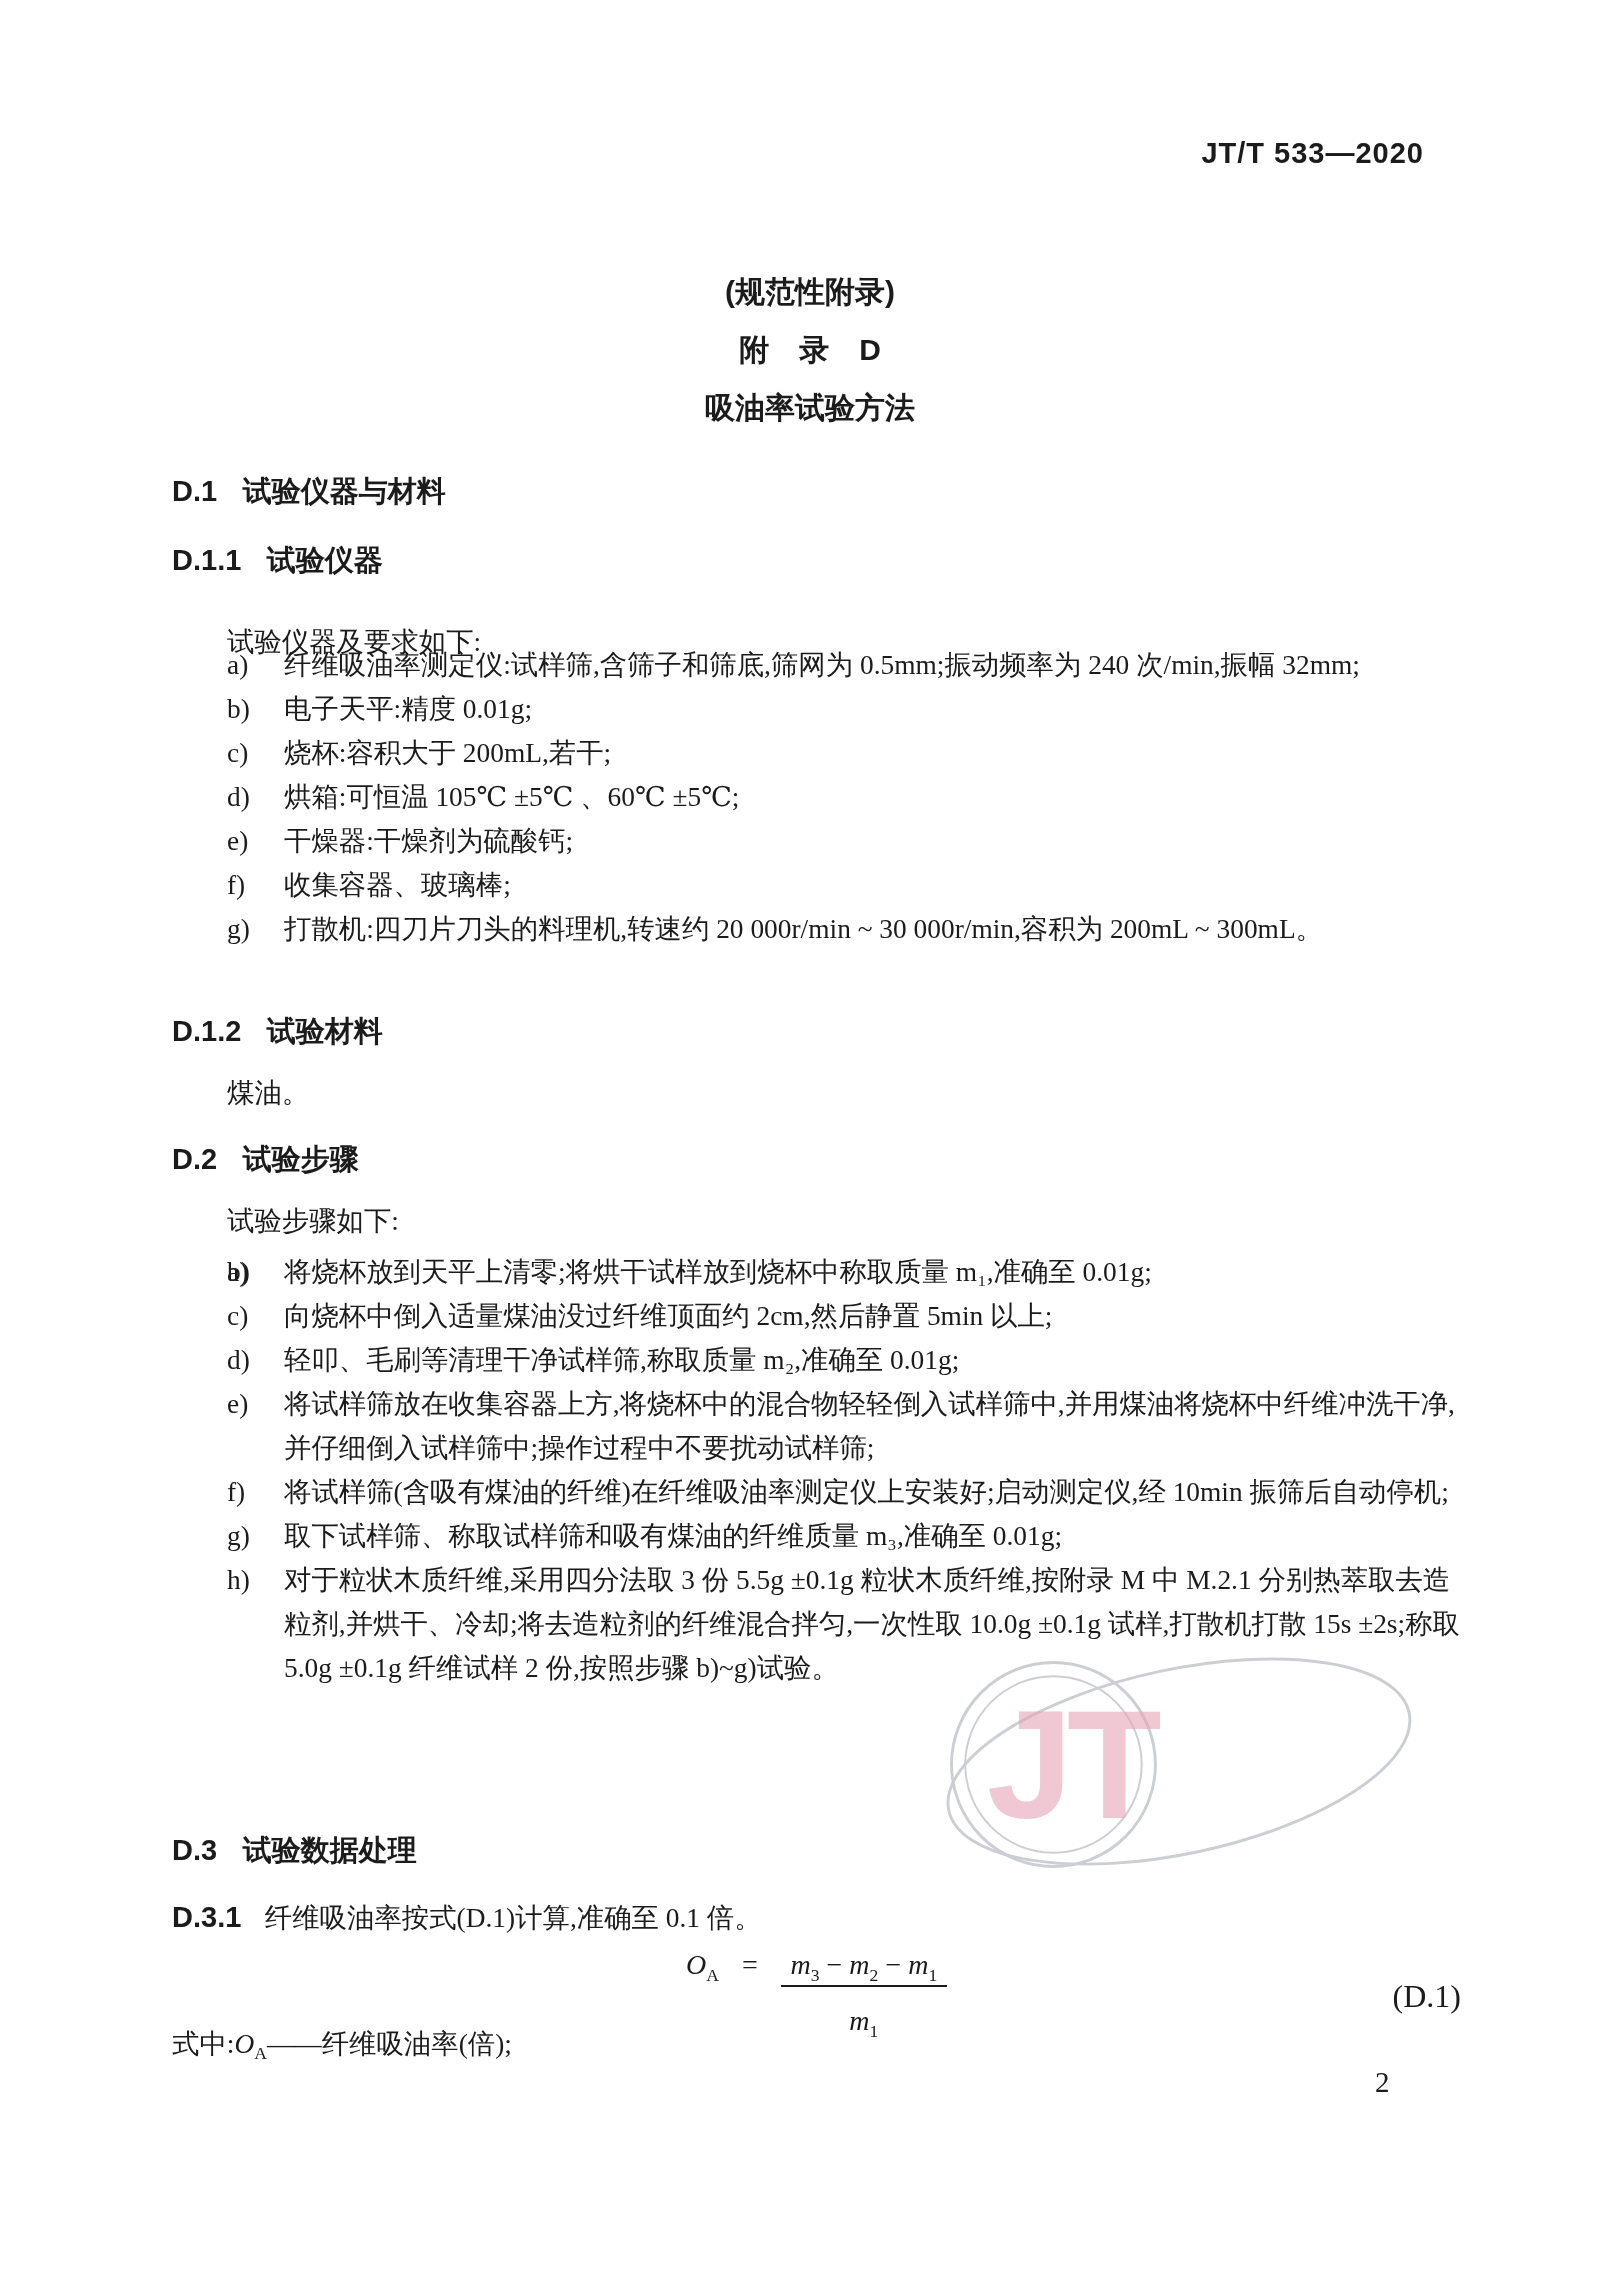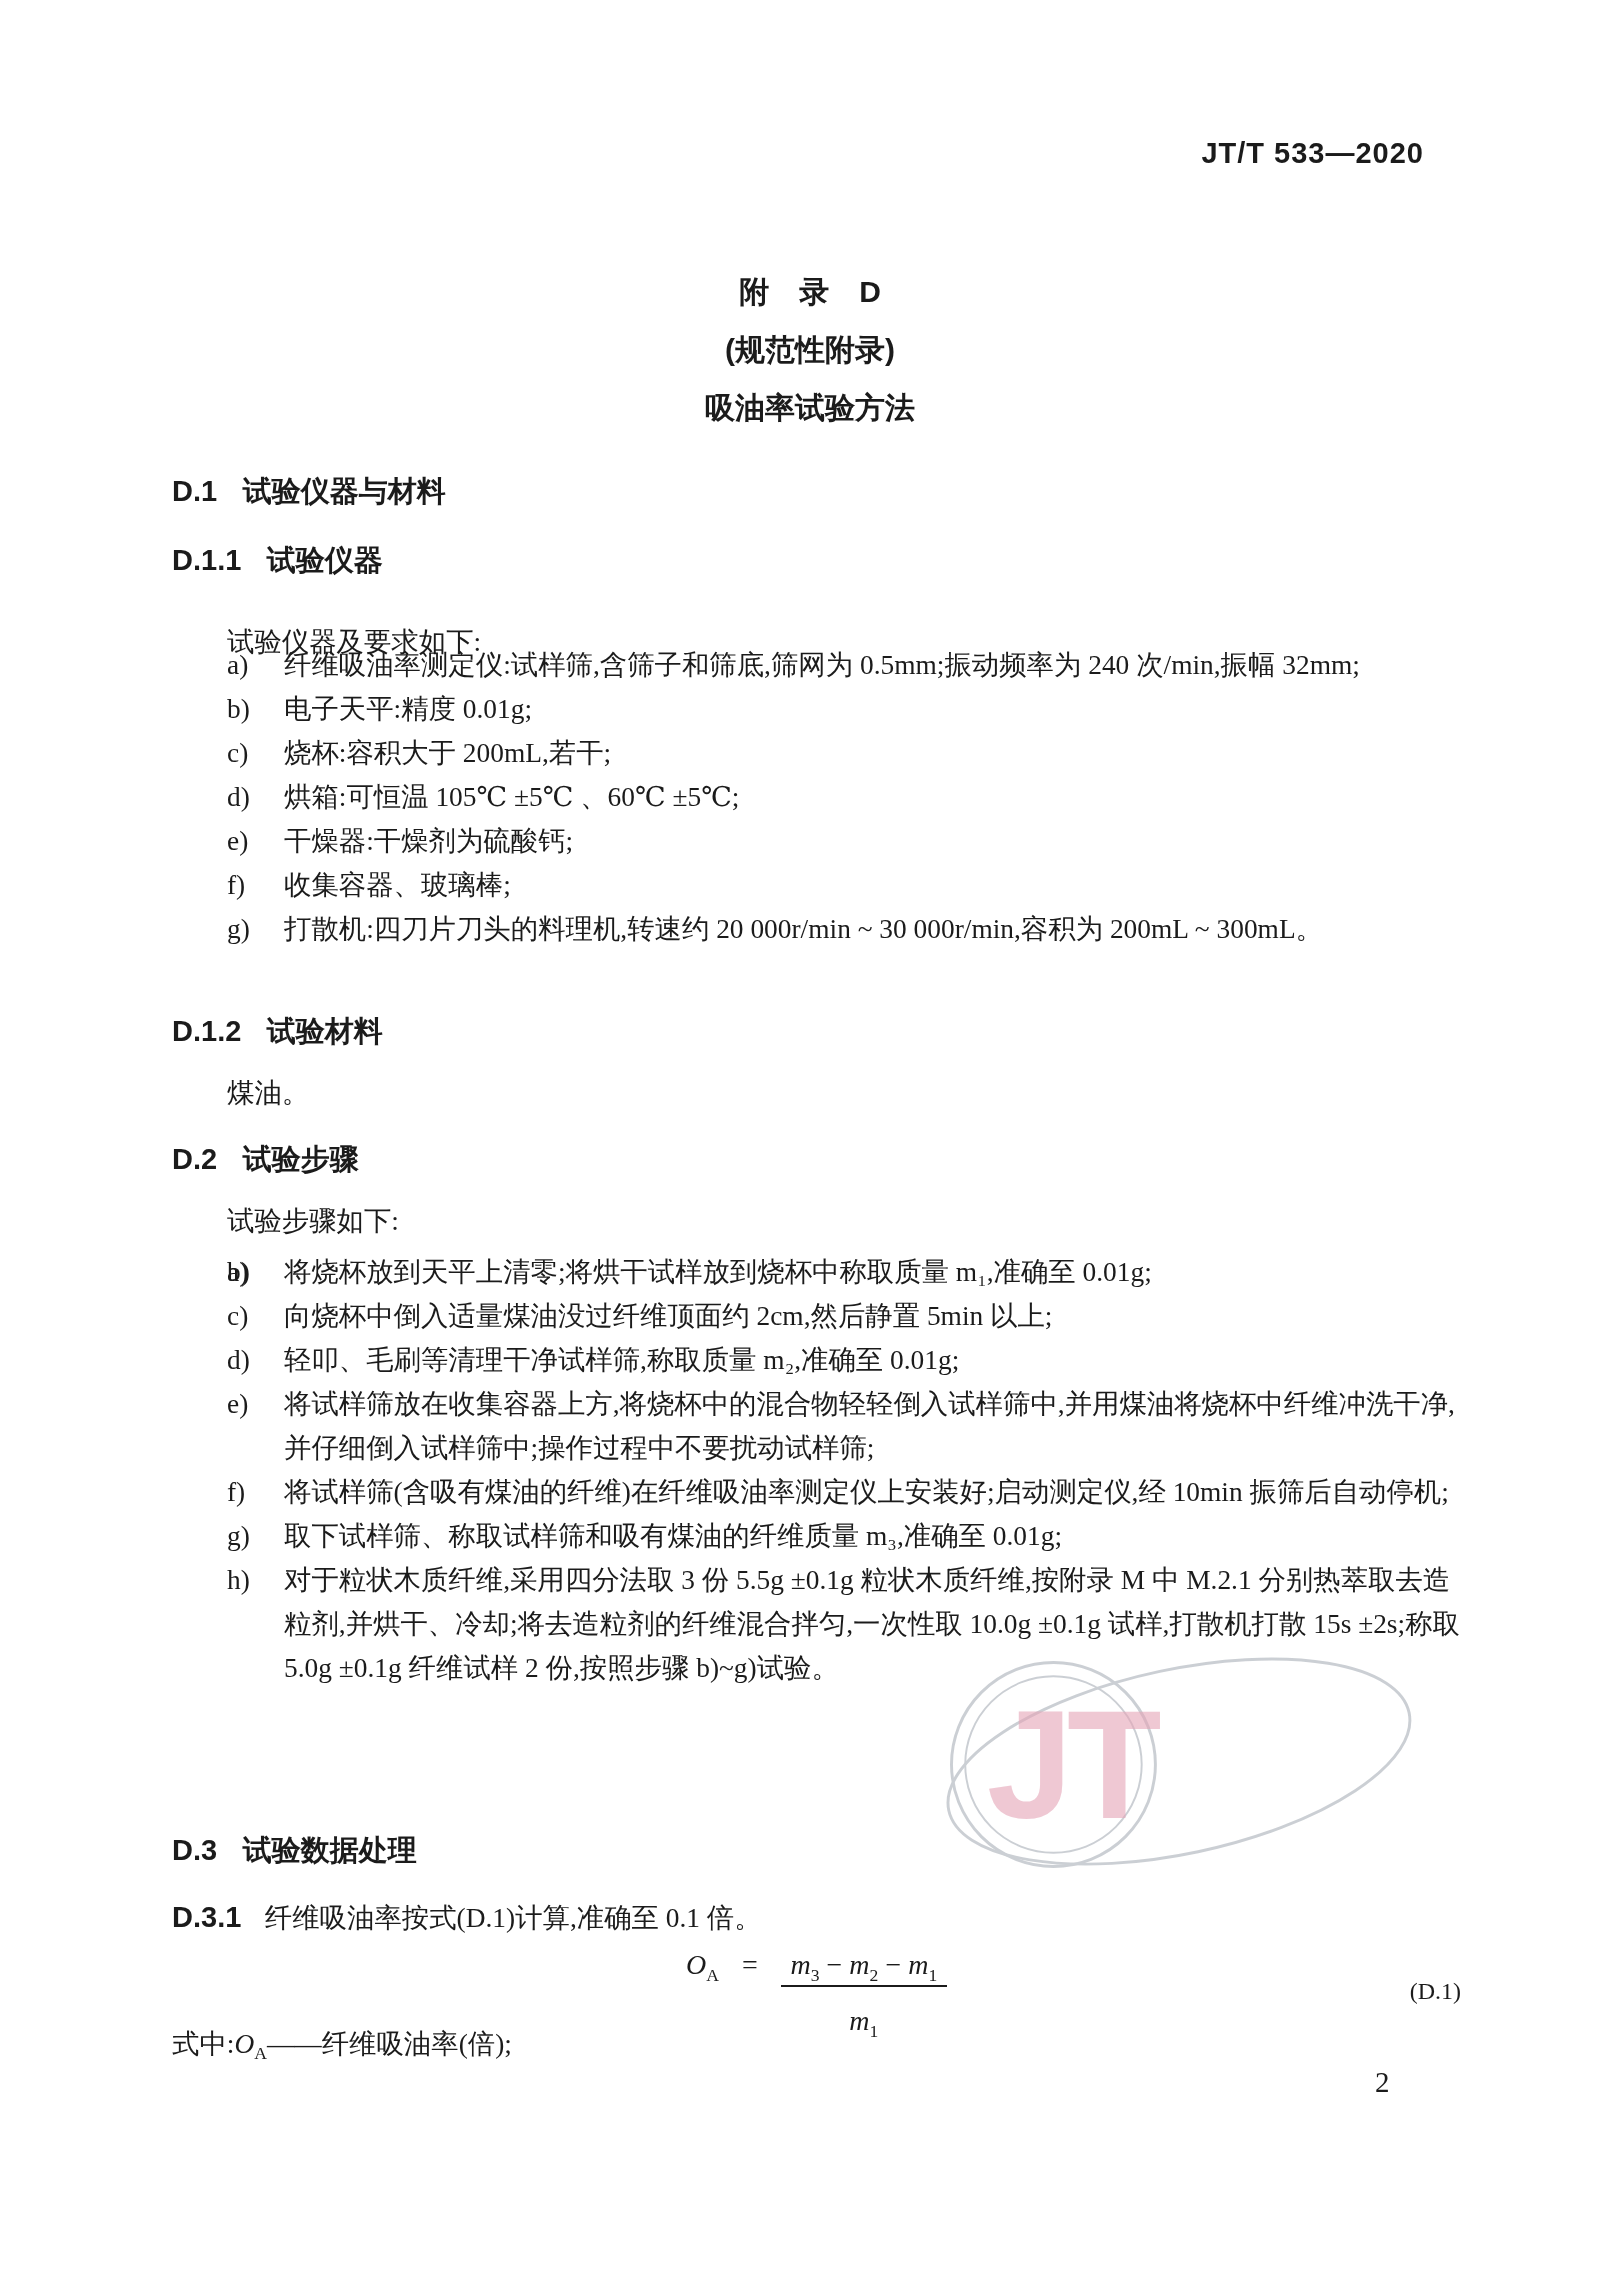--- a/index.html
+++ b/index.html
@@ -45,21 +45,21 @@
   .runin{font-size:27.4px;line-height:39px;}
   
   .formula-row{position:absolute;left:172px;width:1289px;text-align:center;}
   .formula{display:inline-flex;gap:23px;font-size:28px;}
   .var{font-style:italic;}
   sub{font-size:17.6px;line-height:0;}
   .frac{display:inline-flex;flex-direction:column;align-items:center;}
   .frac .nume{padding:0 9.8px 3.9px 9.8px;}
   .frac .deno{padding-top:18px;}
   .frac .bar{width:100%;height:0;border-top:2px solid #1b1b1b;}
-  .eq-label{position:absolute;right:0;top:29px;font-size:24px;}
+  .eq-label{position:absolute;right:0;top:29px;font-size:32px;}
   .where-line{font-size:27.4px;line-height:39px;}
   
   .page-num{position:absolute;left:1375px;top:2066px;font-size:29px;}
   
   .watermark{position:absolute;left:926px;top:1632px;width:500px;height:265px;z-index:0;pointer-events:none;}
   .watermark text{
     font-family:"Liberation Sans","DejaVu Sans",sans-serif;
     font-weight:bold;font-size:158px;letter-spacing:-6px;
   }
   .layer{position:relative;z-index:1;}
@@ -76,22 +76,22 @@
       <ellipse cx="258" cy="132" rx="240" ry="94" stroke-width="3" transform="rotate(-12 258 132)"></ellipse>
     </g>
     <text x="62" y="190" fill="#e4a4b6" fill-opacity="0.6">JT</text>
   </svg>
 
   <div class="layer">
 
     <div class="std-code">JT/T 533—2020</div>
 
     <div class="title-block">
+      <div class="t-line">(规范性附录)</div>
       <div class="t-line">附　录　D</div>
-      <div class="t-line">(规范性附录)</div>
       <div class="t-line">吸油率试验方法</div>
     </div>
 
     <div class="content h2" style="top:472px;">
       <span class="num">D.1</span><span>试验仪器与材料</span>
     </div>
 
     <div class="content h2" style="top:541px;">
       <span class="num">D.1.1</span><span>试验仪器</span>
     </div>

